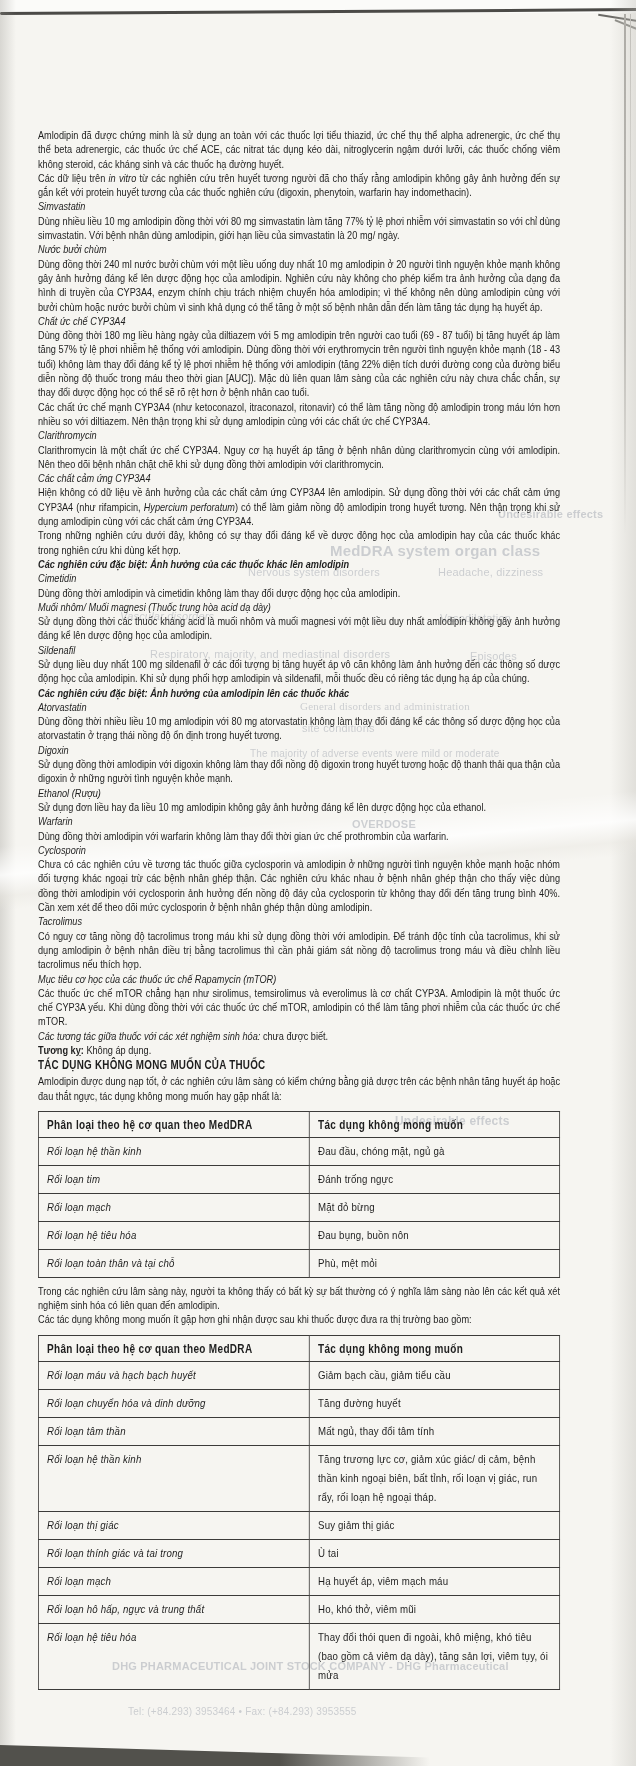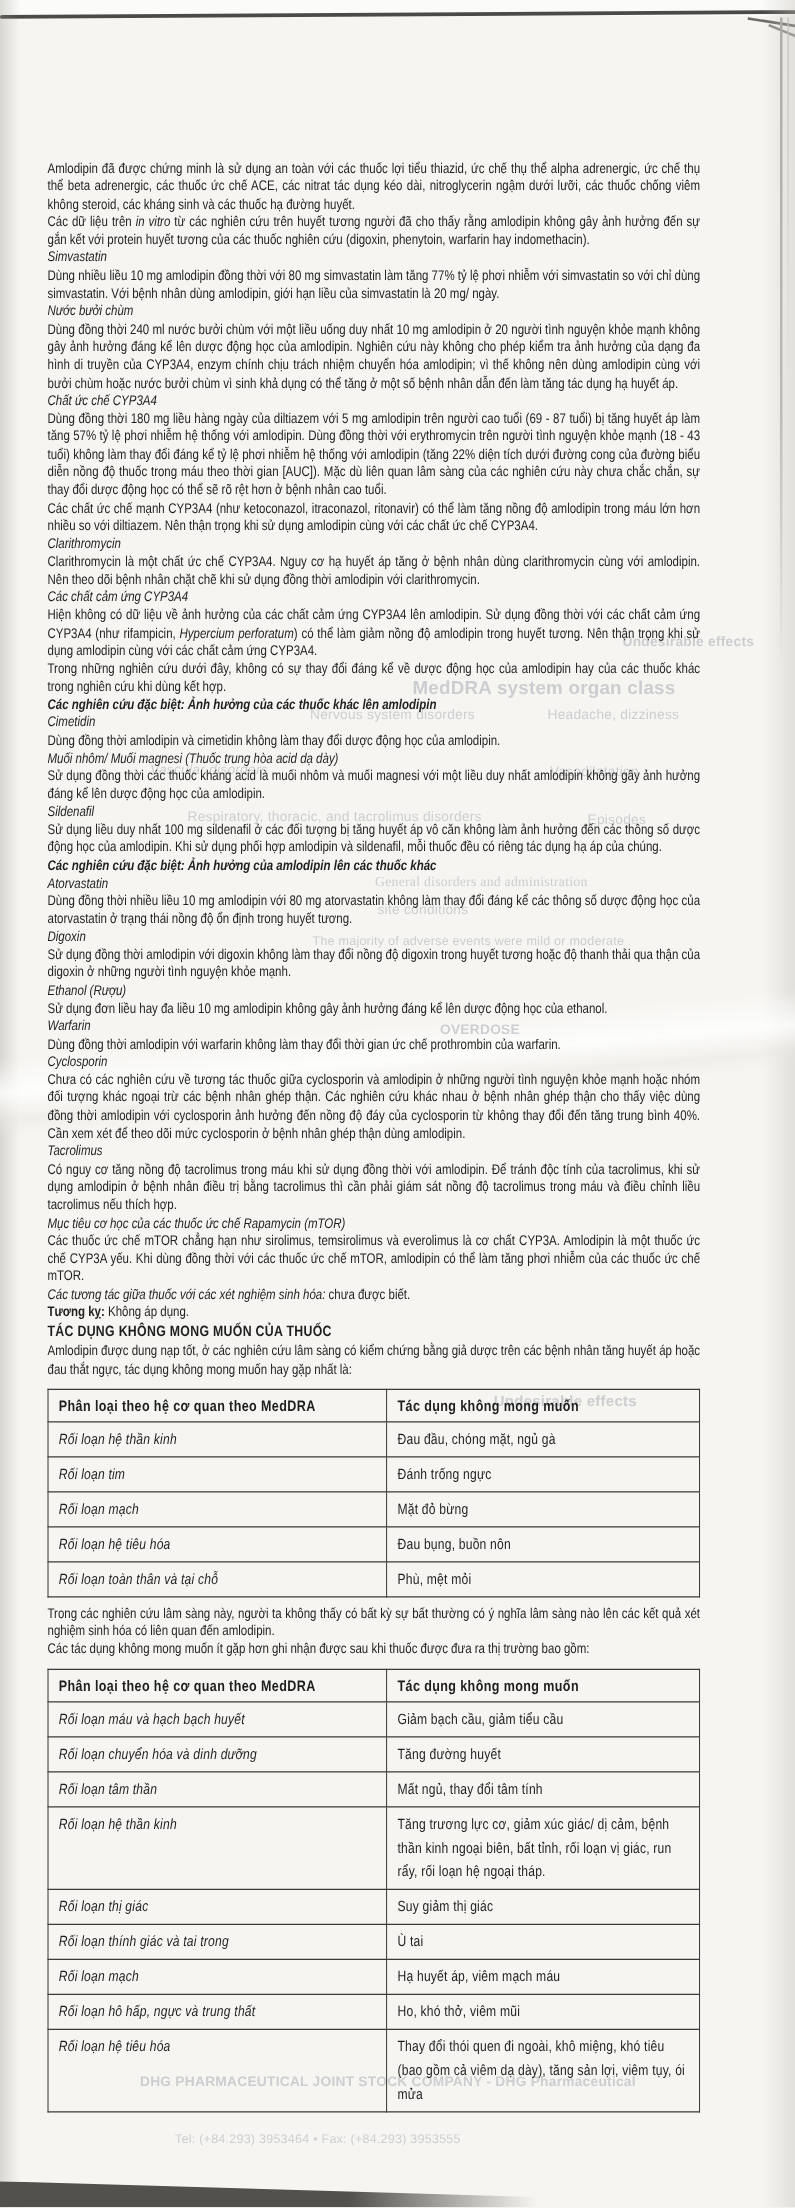--- a/index.html
+++ b/index.html
@@ -61,29 +61,29 @@
 <div class="fold-streak"></div>
 <div class="bottom-wedge"></div>
 
 <div id="bleed">
     <span class="bleed-item" style="left: 330px; top: 512px; font-size: 15px; font-weight: bold; margin-top: 30px;">MedDRA system organ class</span>
     <span class="bleed-item" style="left: 498px; top: 508px; font-size: 11px; font-weight: bold;">Undesirable effects</span>
     <span class="bleed-item" style="left: 248px; top: 566px; font-size: 11px;">Nervous system disorders</span>
     <span class="bleed-item" style="left: 438px; top: 566px; font-size: 11px;">Headache, dizziness</span>
     <span class="bleed-item" style="left: 120px; top: 610px; font-size: 11px; font-style: italic;">Vascular disorders</span>
     <span class="bleed-item" style="left: 440px; top: 612px; font-size: 11px;">Vasodilatation</span>
-    <span class="bleed-item" style="left: 150px; top: 648px; font-size: 11px;">Respiratory, thoracic, and tacrolimus disorders</span>
+    <span class="bleed-item" style="left: 150px; top: 648px; font-size: 11px;">Respiratory, majority, and mediastinal disorders</span>
     <span class="bleed-item" style="left: 470px; top: 650px; font-size: 11px;">Episodes</span>
     <span class="bleed-item" style="left: 300px; top: 700px; font-size: 11px; font-family: Liberation Serif, serif;">General disorders and administration</span>
     <span class="bleed-item" style="left: 302px; top: 722px; font-size: 11px; text-align: right;">site conditions</span>
     <span class="bleed-item" style="left: 250px; top: 748px; font-size: 10px;">The majority of adverse events were mild or moderate</span>
     <span class="bleed-item" style="left: 352px; top: 818px; font-size: 11px; font-weight: bold;">OVERDOSE</span>
     <span class="bleed-item" style="left: 395px; top: 1114px; font-size: 12px; font-weight: bold;">Undesirable effects</span>
     <span class="bleed-item" style="left: 112px; top: 1660px; font-size: 11px; font-weight: bold;">DHG PHARMACEUTICAL JOINT STOCK COMPANY - DHG Pharmaceutical</span>
-    <span class="bleed-item" style="left: 140px; top: 1706px; font-size: 10px;">Tel: (+84.293) 3953464   •   Fax: (+84.293) 3953555</span>
+    <span class="bleed-item" style="left: 128px; top: 1706px; font-size: 10px;">Tel: (+84.293) 3953464   •   Fax: (+84.293) 3953555</span>
   </div>
 
 <div id="content">
   <div class="condense">
       <div class="sec-p">Amlodipin đã được chứng minh là sử dụng an toàn với các thuốc lợi tiểu thiazid, ức chế thụ thể alpha adrenergic, ức chế thụ thể beta adrenergic, các thuốc ức chế ACE, các nitrat tác dụng kéo dài, nitroglycerin ngậm dưới lưỡi, các thuốc chống viêm không steroid, các kháng sinh và các thuốc hạ đường huyết.</div>
       <div class="sec-p">Các dữ liệu trên <i>in vitro</i> từ các nghiên cứu trên huyết tương người đã cho thấy rằng amlodipin không gây ảnh hưởng đến sự gắn kết với protein huyết tương của các thuốc nghiên cứu (digoxin, phenytoin, warfarin hay indomethacin).</div>
       <div class="sec-h">Simvastatin</div>
       <div class="sec-p">Dùng nhiều liều 10 mg amlodipin đồng thời với 80 mg simvastatin làm tăng 77% tỷ lệ phơi nhiễm với simvastatin so với chỉ dùng simvastatin. Với bệnh nhân dùng amlodipin, giới hạn liều của simvastatin là 20 mg/ ngày.</div>
       <div class="sec-h">Nước bưởi chùm</div>
       <div class="sec-p">Dùng đồng thời 240 ml nước bưởi chùm với một liều uống duy nhất 10 mg amlodipin ở 20 người tình nguyện khỏe mạnh không gây ảnh hưởng đáng kể lên dược động học của amlodipin. Nghiên cứu này không cho phép kiểm tra ảnh hưởng của dạng đa hình di truyền của CYP3A4, enzym chính chịu trách nhiệm chuyển hóa amlodipin; vì thế không nên dùng amlodipin cùng với bưởi chùm hoặc nước bưởi chùm vì sinh khả dụng có thể tăng ở một số bệnh nhân dẫn đến làm tăng tác dụng hạ huyết áp.</div>

